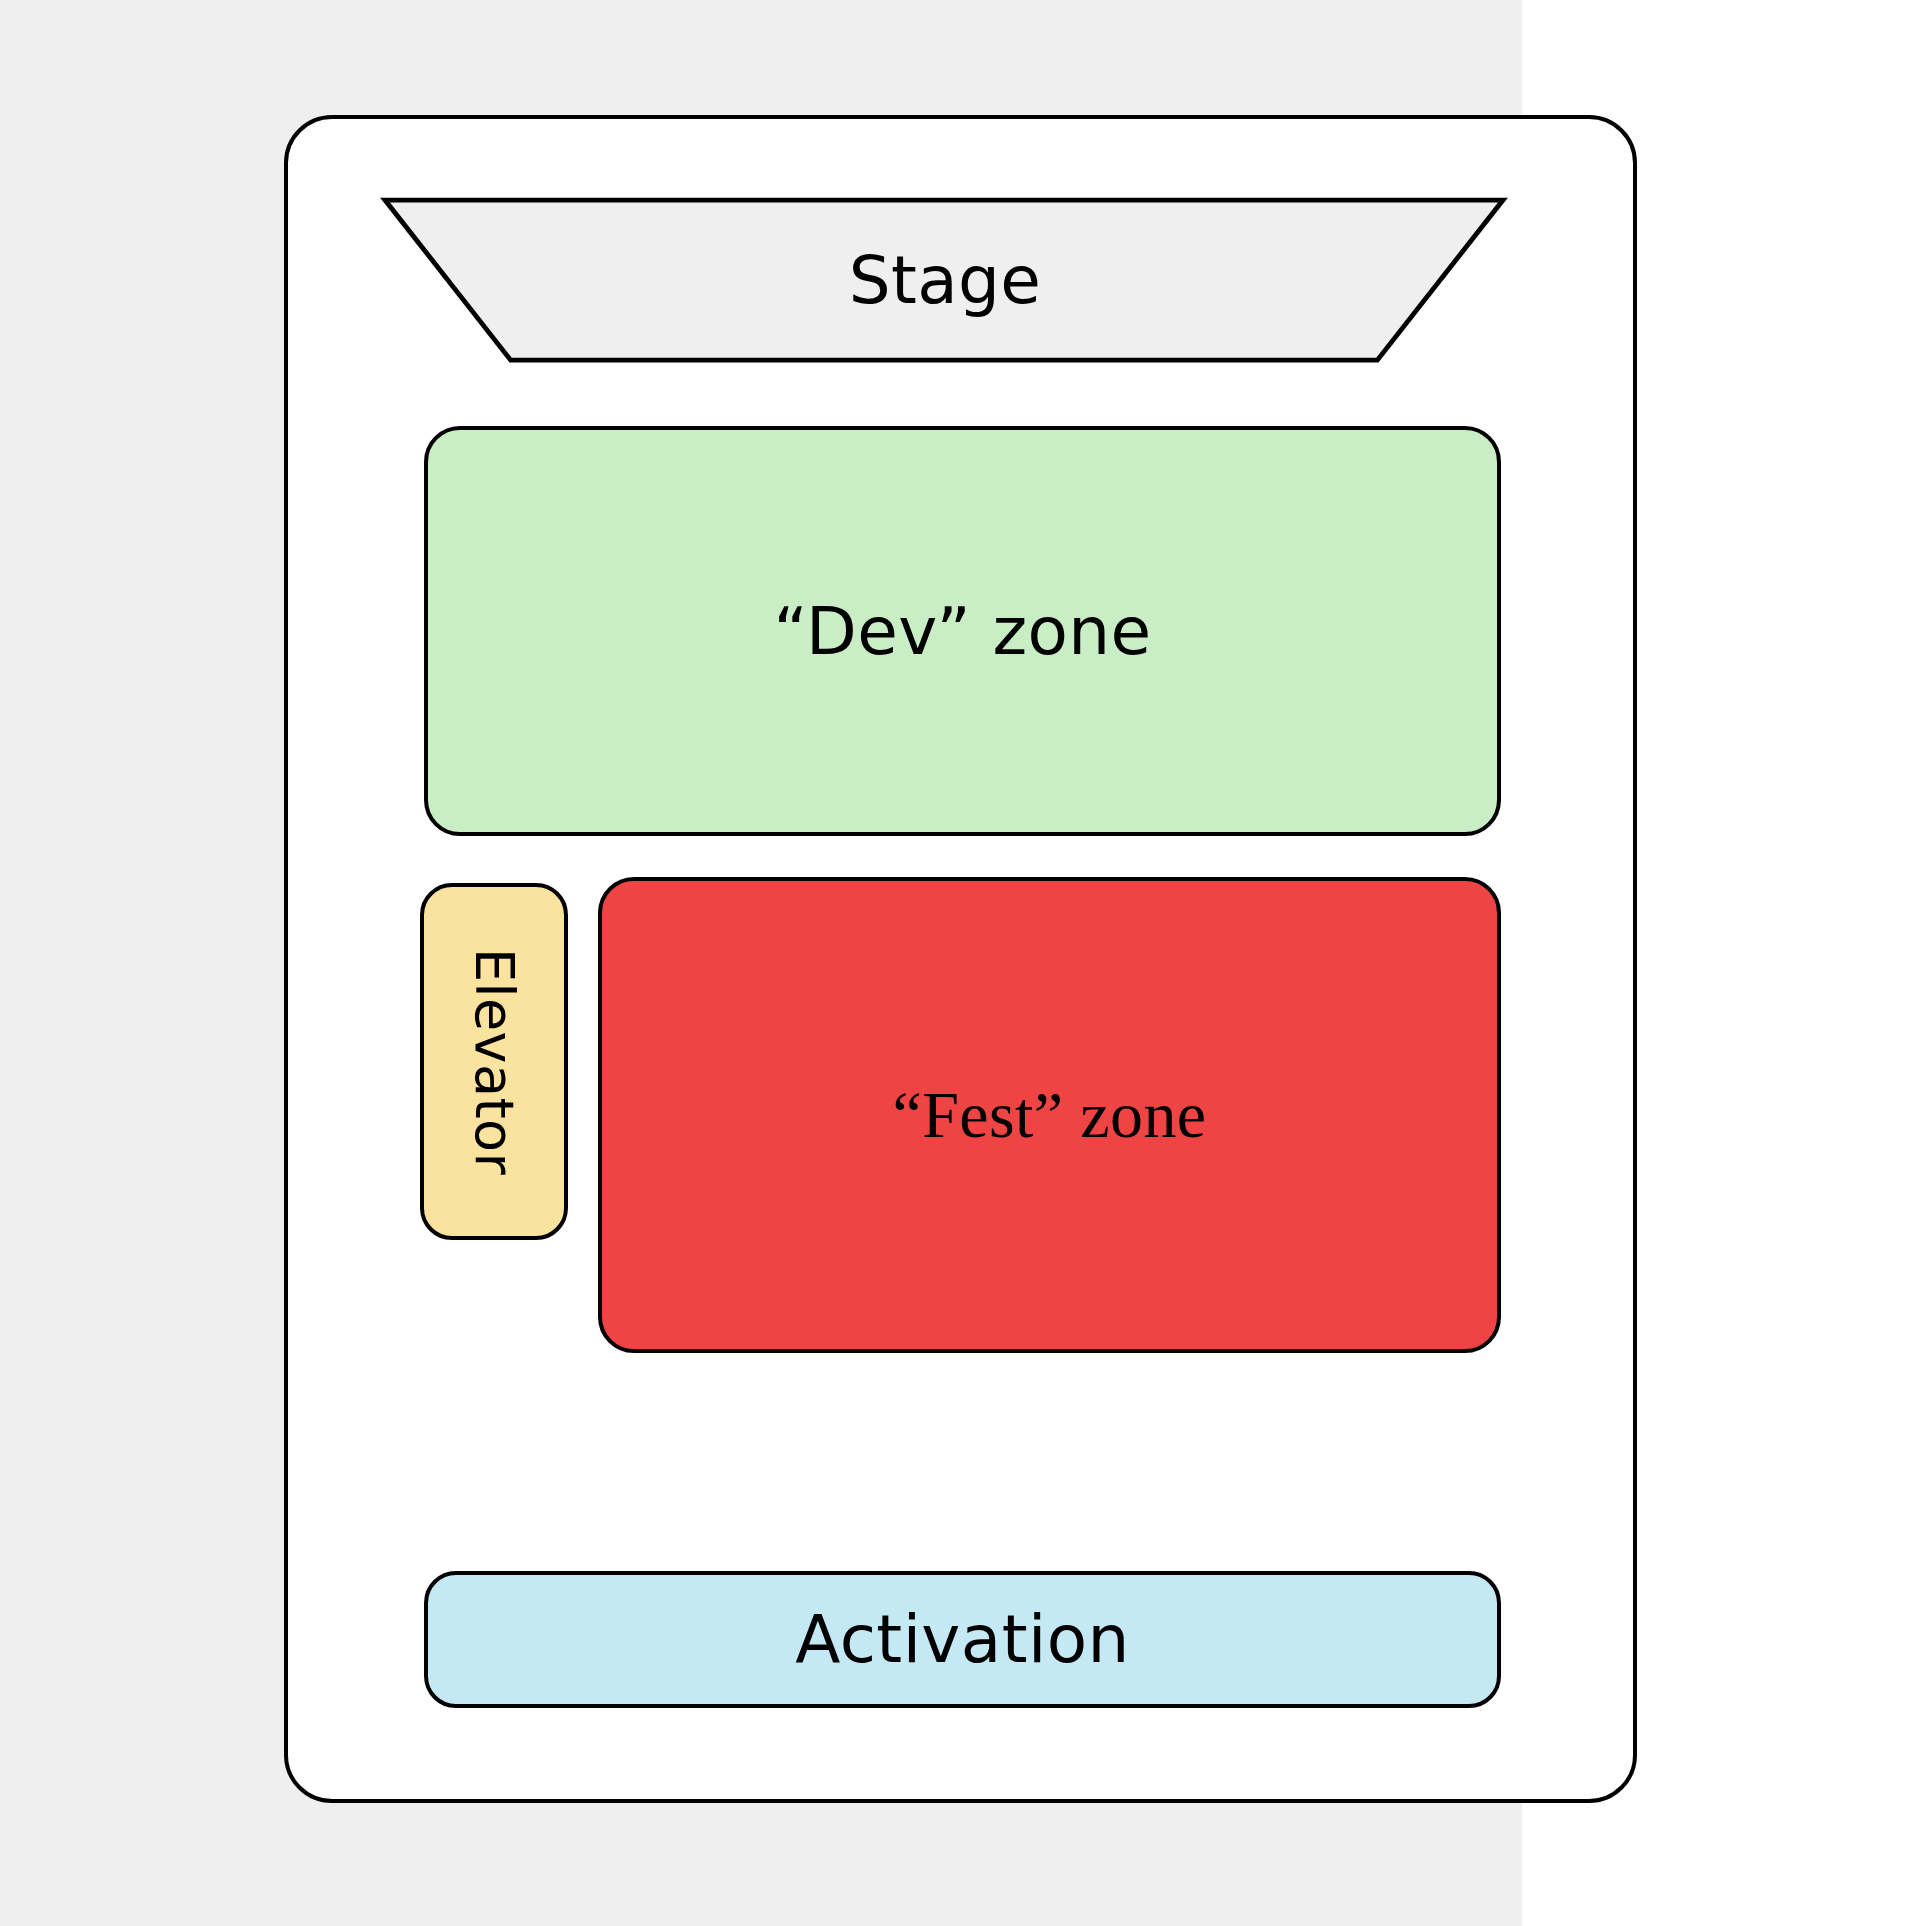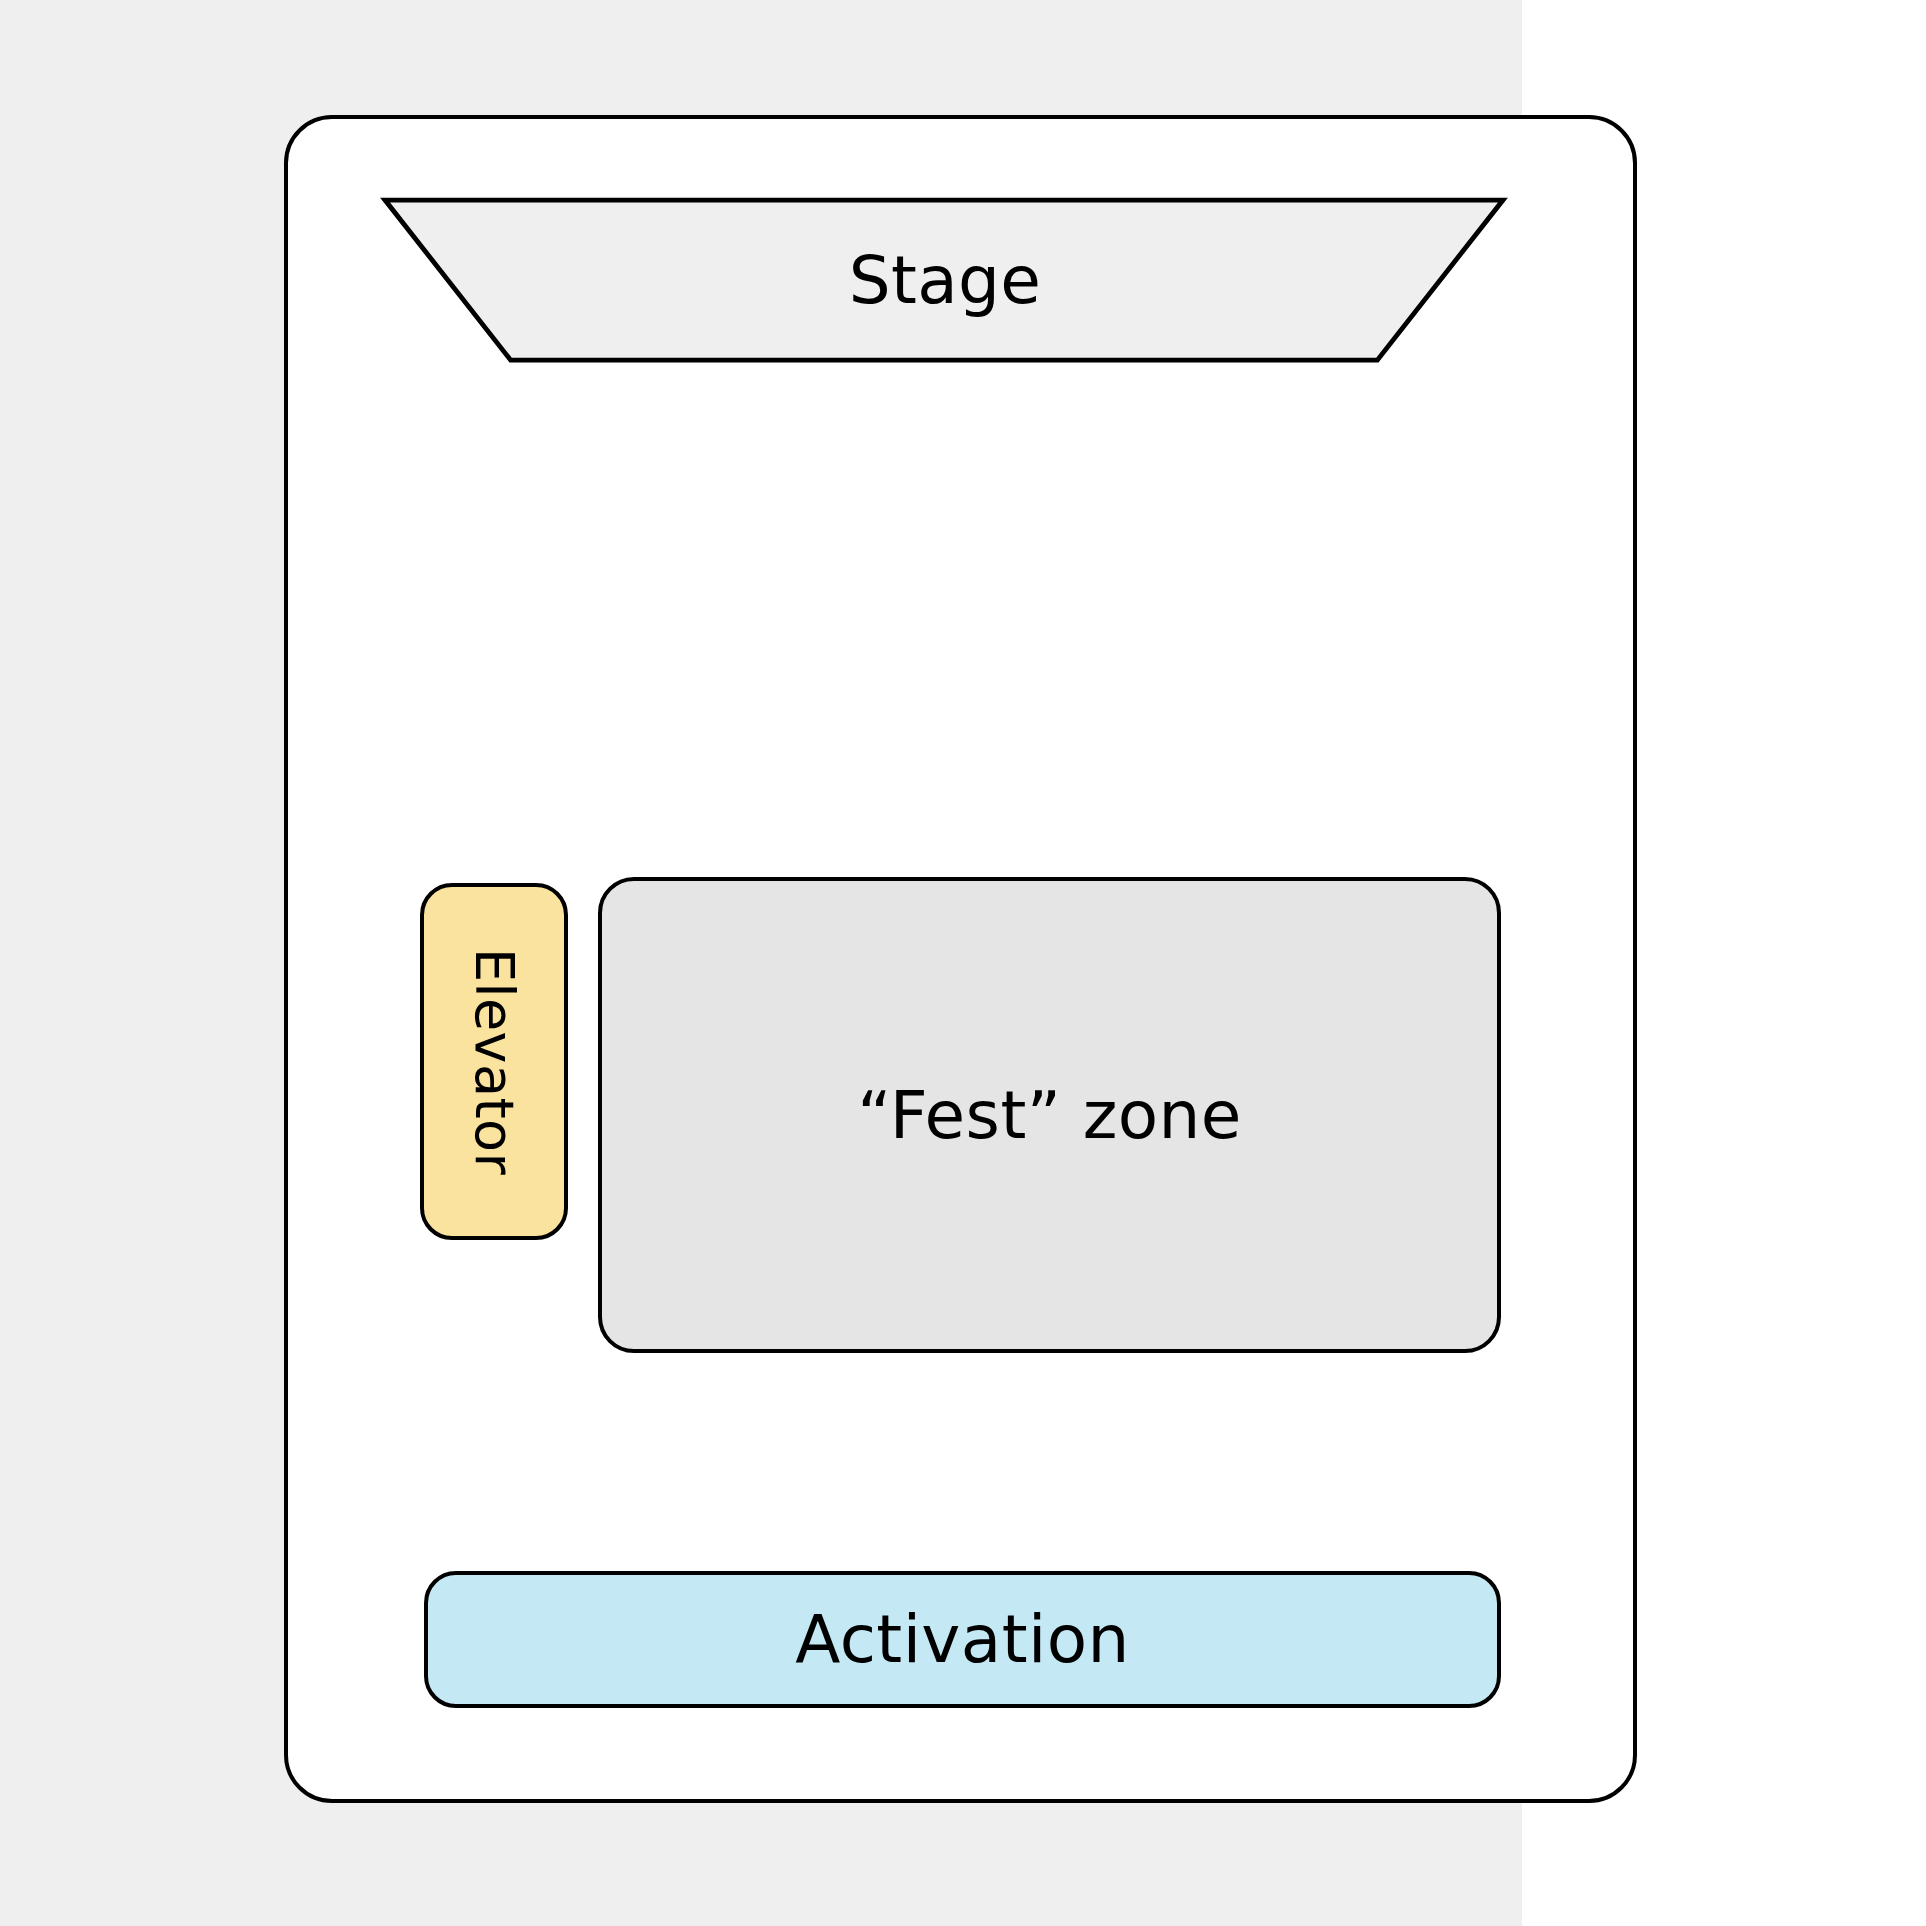--- a/index.html
+++ b/index.html
@@ -106,26 +106,29 @@
 <div class="canvas" style="background: rgb(239, 239, 239);">
   <div class="card" style="background: rgb(255, 255, 255);">
 
     <div class="stage-wrap">
       <svg viewBox="0 0 2830 440" preserveAspectRatio="none">
         <polygon points="20,20 2805,20 2492,418 333,418" stroke="#000000" stroke-width="12" fill="#EFEFEF"></polygon>
       </svg>
       <div class="zone-label">Stage</div>
     </div>
 
+    <div class="zone dev" style="background: rgb(201, 237, 196);">
+      <span>“Dev” zone</span>
+    </div>
 
     <div class="zone elevator" style="background: rgb(250, 227, 158);">
       <span class="vertical-text">Elevator</span>
     </div>
 
-    <div class="zone fest" style="background: #e5e5e5;">
+    <div class="zone fest" style="background: #ef4444; font-family: Liberation Serif, serif;">
       <span>“Fest” zone</span>
     </div>
 
     <div class="zone activation" style="background: rgb(196, 232, 244);">
       <span>Activation</span>
     </div>
 
   </div>
 </div>
 

